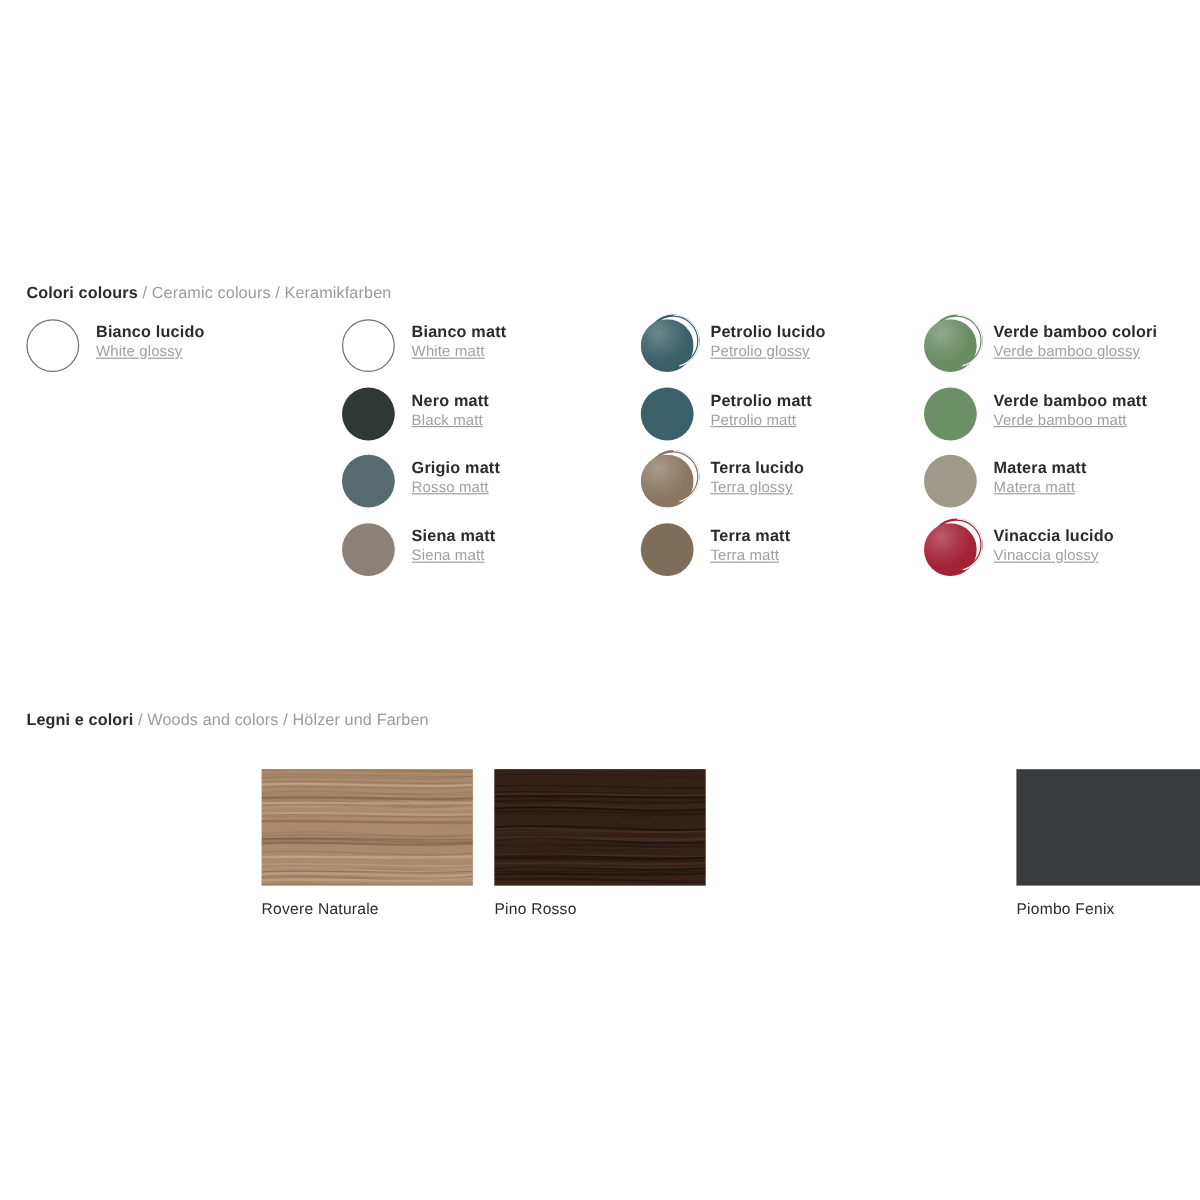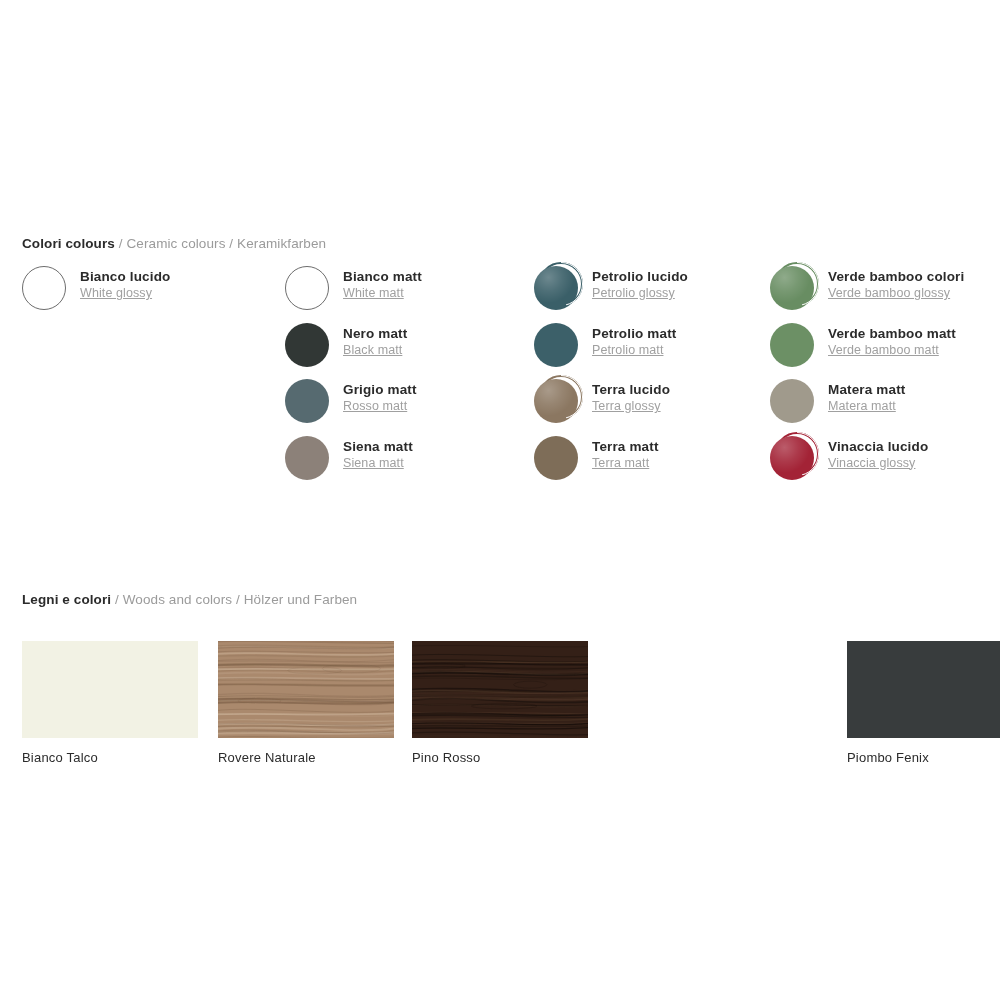--- a/index.html
+++ b/index.html
@@ -280,24 +280,20 @@
         </div>
       </div>
     </div>
   </div>
 
 <div class="section-head" id="woods-head" style="left:22px; top:592px;">
   <span class="it">Legni e colori</span><span class="sep"> / </span><span class="en">Woods and colors</span><span class="sep"> / </span><span class="de">Hölzer und Farben</span>
 </div>
 
 <div id="wood-row">
-    <div class="wood-item" style="left: 22px;">
-      <div class="wood-chip" style="background: rgb(242, 242, 228);"></div>
-      <div class="wood-label">Bianco Talco</div>
-    </div>
     <div class="wood-item" style="left: 218px;">
       <div class="wood-chip" style="background: rgb(176, 143, 115);">
         <svg class="grain" viewBox="0 0 176 97" preserveAspectRatio="none">
           <rect x="0" y="0" width="176" height="97" fill="#b08f73"></rect>
           <path d="M -4 57.9 C 69.4 55.4, 140.3 60.5, 180 58.0" fill="none" stroke="rgba(90,62,42,0.40)" stroke-width="1.31" opacity="0.71"></path>
           <path d="M -4 7.2 C 29.7 1.5, 159.6 12.9, 180 5.9" fill="none" stroke="rgba(240,222,200,0.55)" stroke-width="0.81" opacity="0.27"></path>
           <path d="M -4 7.0 C 60.5 2.8, 144.5 11.2, 180 5.7" fill="none" stroke="rgba(90,62,42,0.40)" stroke-width="1.89" opacity="0.50"></path>
           <path d="M -4 19.8 C 60.1 14.6, 108.8 25.0, 180 18.4" fill="none" stroke="rgba(90,62,42,0.40)" stroke-width="0.60" opacity="0.62"></path>
           <path d="M -4 83.7 C 57.1 78.9, 102.2 88.6, 180 83.2" fill="none" stroke="rgba(240,222,200,0.55)" stroke-width="1.75" opacity="0.58"></path>
           <path d="M -4 37.2 C 35.6 34.6, 152.5 39.7, 180 37.3" fill="none" stroke="rgba(240,222,200,0.55)" stroke-width="1.69" opacity="0.48"></path>

